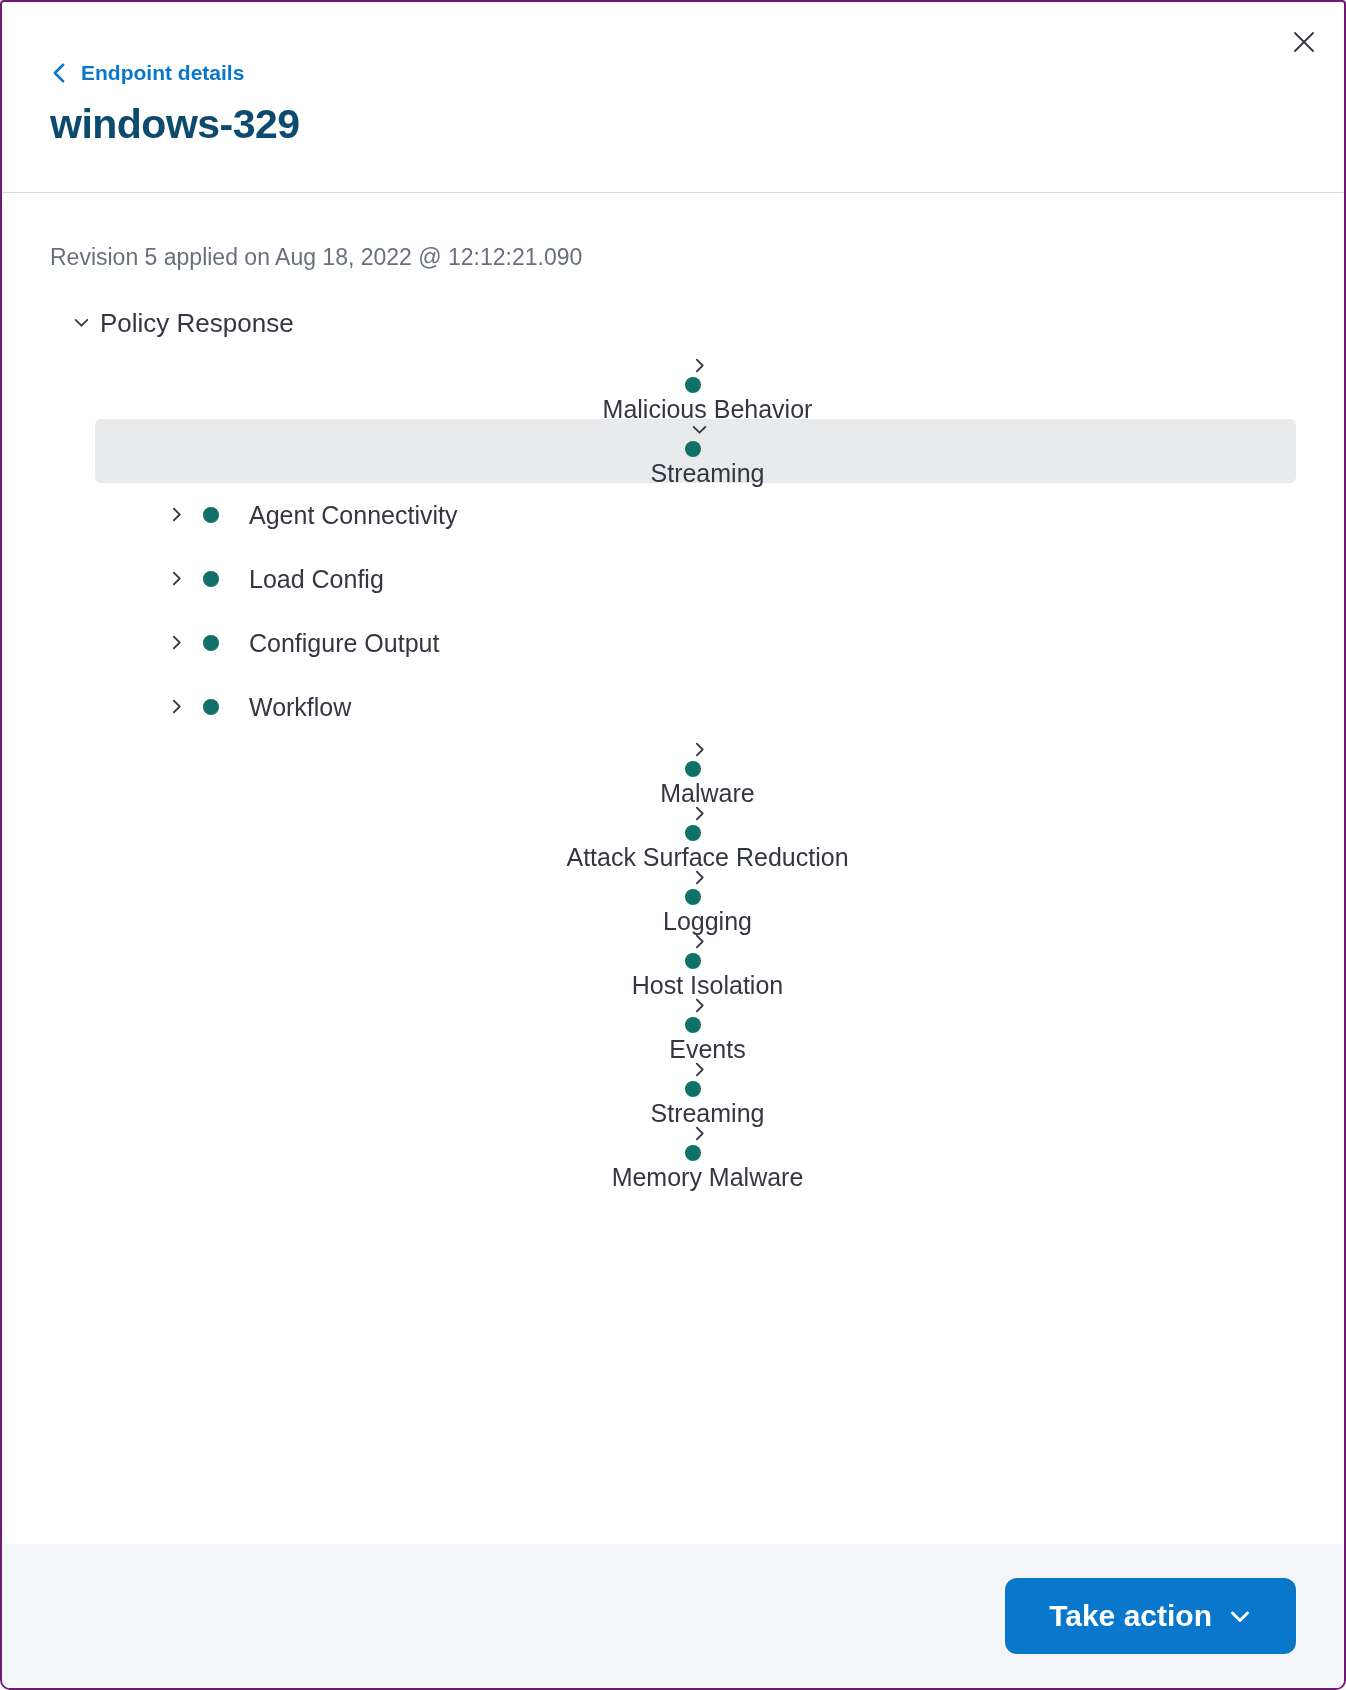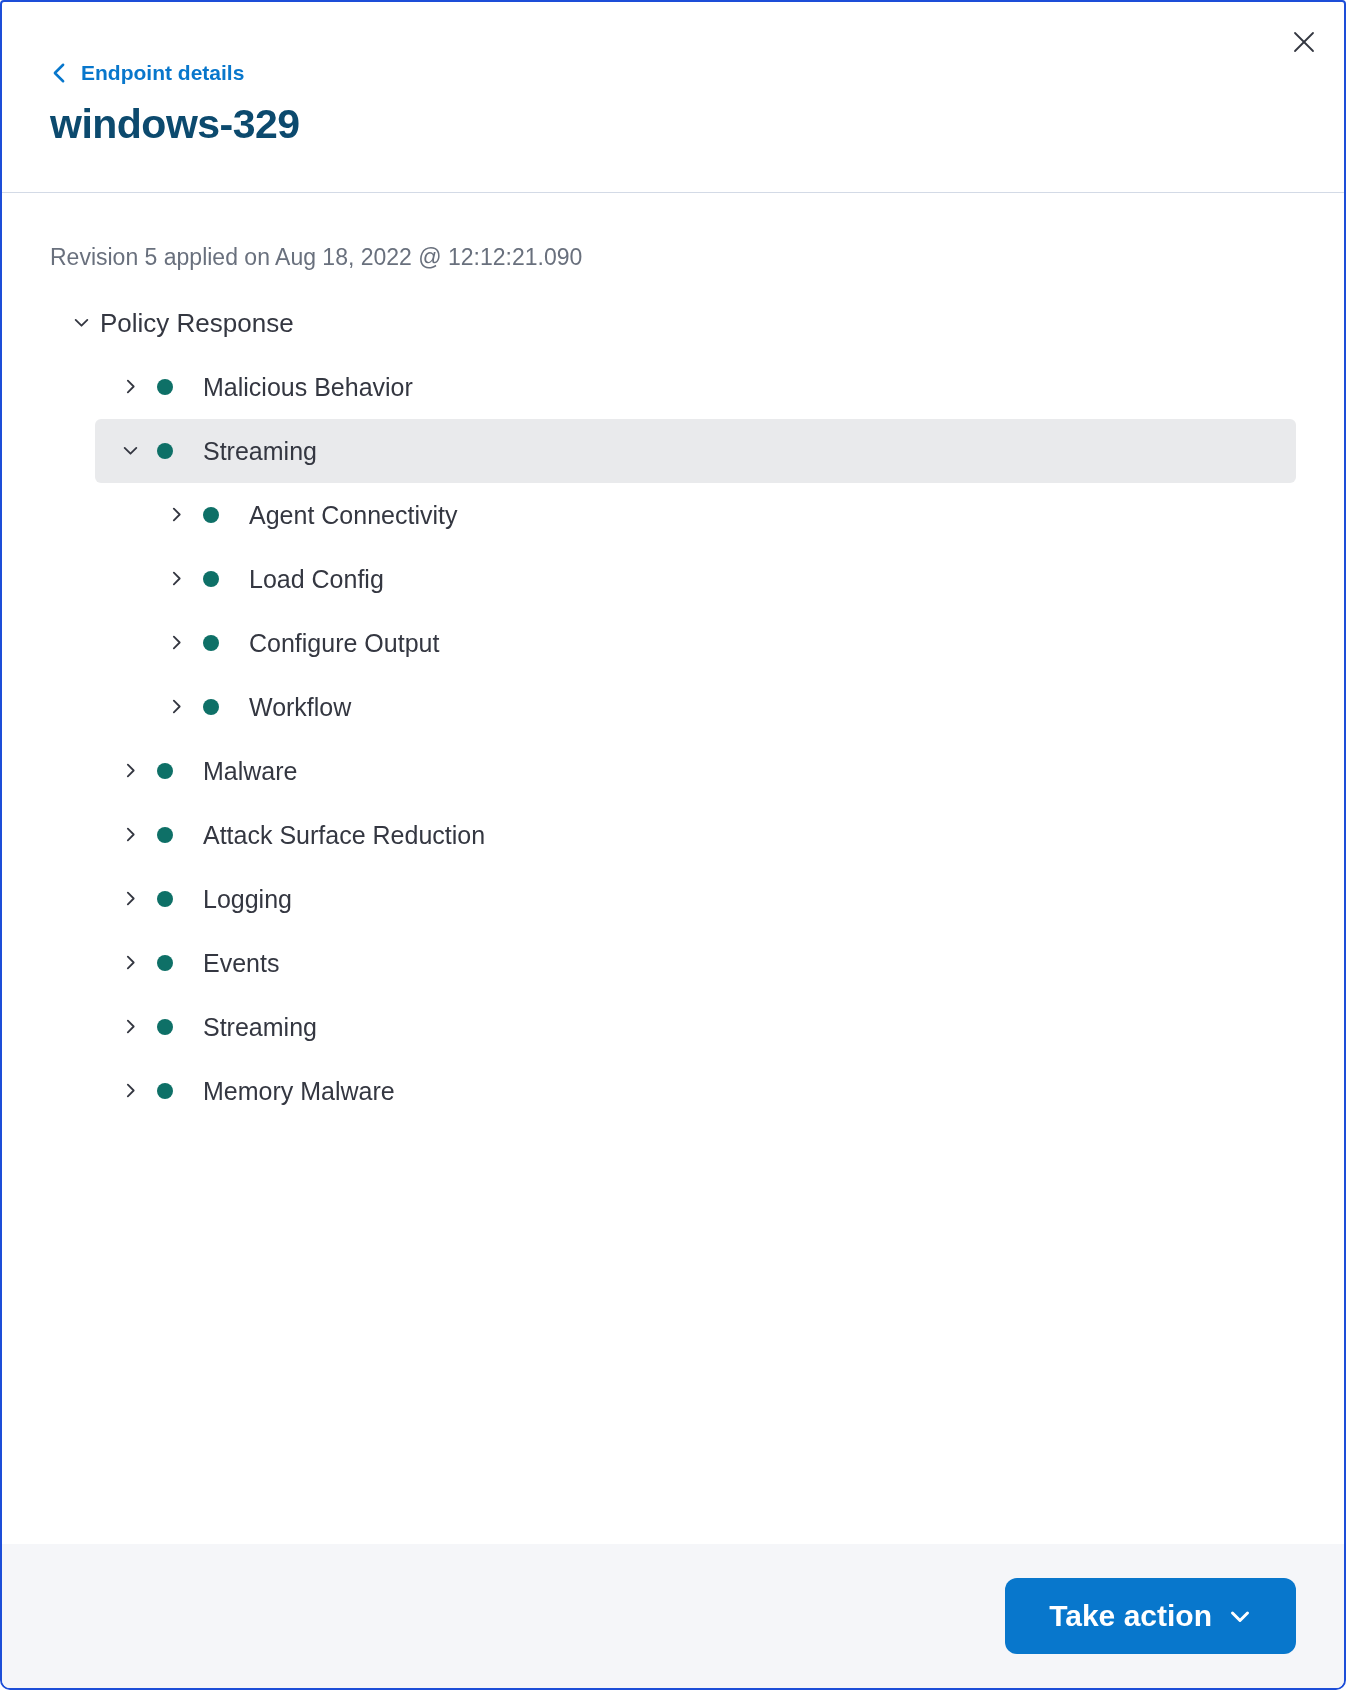--- a/index.html
+++ b/index.html
@@ -6,21 +6,21 @@
   html, body { background: #fff; }
   body {
     font-family: "Liberation Sans", sans-serif;
     width: 1346px; height: 1690px;
     color: #343741;
   }
   .flyout {
     position: relative;
     width: 1346px; height: 1690px;
     background: #fff;
-    border: 2px solid #1d4ed8;
+    border: 2px solid #701a75;
     border-radius: 4px 4px 10px 10px;
     display: flex; flex-direction: column;
     overflow: hidden;
   }
   
   .flyout-header { padding: 56px 48px 42px 48px; position: relative; }
   .back-link {
     display: inline-flex; align-items: center; gap: 13px;
     color: var(--accent, #0877cc);
     font-size: 21px; font-weight: 700; line-height: 29px;
@@ -46,21 +46,21 @@
     font-size: 23px; line-height: 28px; color: #69707d;
     margin-bottom: 20px;
   }
   .tree { display: flex; flex-direction: column; }
   .tree-row {
     display: flex; align-items: center;
     height: 64px; border-radius: 6px;
     cursor: pointer;
   }
   .tree-row.level-1 { margin-left: 0;  padding-left: 20px; }
-  .tree-row.level-2 { margin-left: 45px; padding-left: 24px; }
+  .tree-row.level-2 { margin-left: 45px; padding-left: 24px; flex-direction: column; }
   .tree-row.level-3 { margin-left: 91px; padding-left: 24px; }
   .tree-row.selected { background: var(--selected-bg, #e9eaec); }
   .chevron {
     width: 22px; height: 22px; flex: 0 0 22px;
     display: flex; align-items: center; justify-content: center;
     color: #343741;
   }
   .chevron svg { display: block; transition: transform .15s; }
   .chevron.expanded svg { transform: rotate(90deg); }
   .level-1 .chevron { margin-right: 8px; }
@@ -207,20 +207,29 @@
     <span class="status-dot"></span>
     <span class="tree-label">Logging</span>
   </div>
         <div class="tree-row level-2">
     <span class="chevron">
       <svg width="17" height="17" viewBox="0 0 16 16" fill="none" stroke="currentColor" stroke-width="1.7" stroke-linecap="round" stroke-linejoin="round">
         <path d="M5.5 2.5 L11 8 L5.5 13.5"></path>
       </svg>
     </span>
     <span class="status-dot"></span>
+    <span class="tree-label">Host Isolation</span>
+  </div>
+        <div class="tree-row level-2">
+    <span class="chevron">
+      <svg width="17" height="17" viewBox="0 0 16 16" fill="none" stroke="currentColor" stroke-width="1.7" stroke-linecap="round" stroke-linejoin="round">
+        <path d="M5.5 2.5 L11 8 L5.5 13.5"></path>
+      </svg>
+    </span>
+    <span class="status-dot"></span>
     <span class="tree-label">Events</span>
   </div>
         <div class="tree-row level-2">
     <span class="chevron">
       <svg width="17" height="17" viewBox="0 0 16 16" fill="none" stroke="currentColor" stroke-width="1.7" stroke-linecap="round" stroke-linejoin="round">
         <path d="M5.5 2.5 L11 8 L5.5 13.5"></path>
       </svg>
     </span>
     <span class="status-dot"></span>
     <span class="tree-label">Streaming</span>

